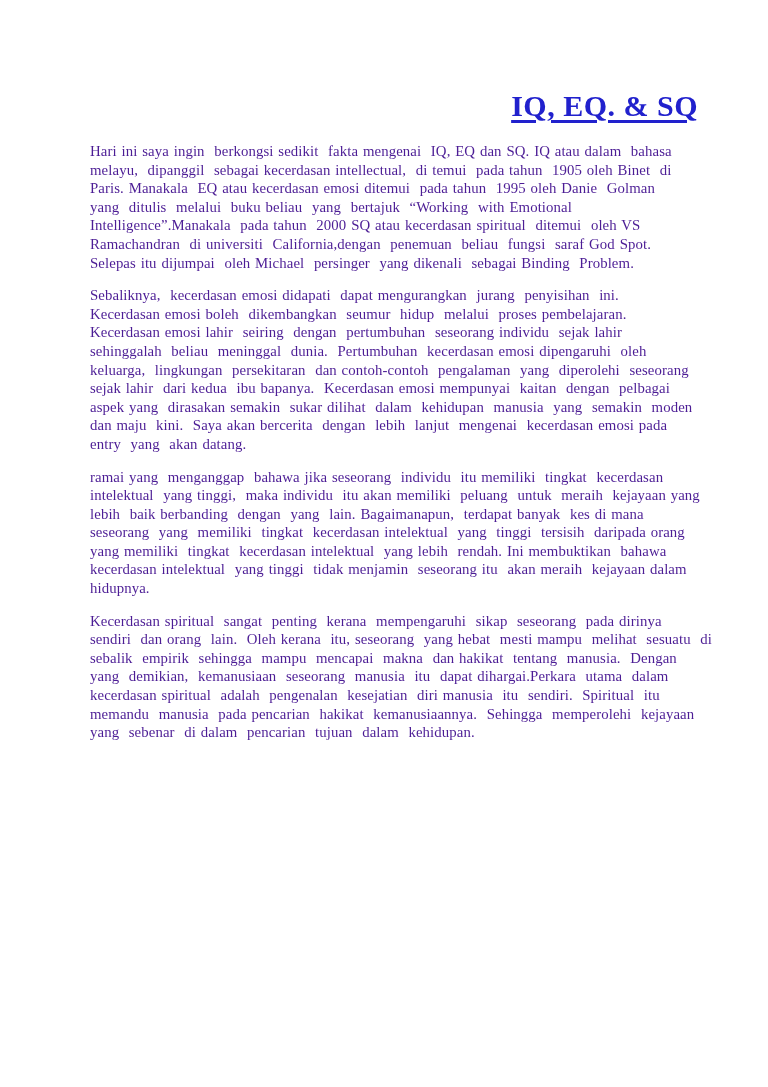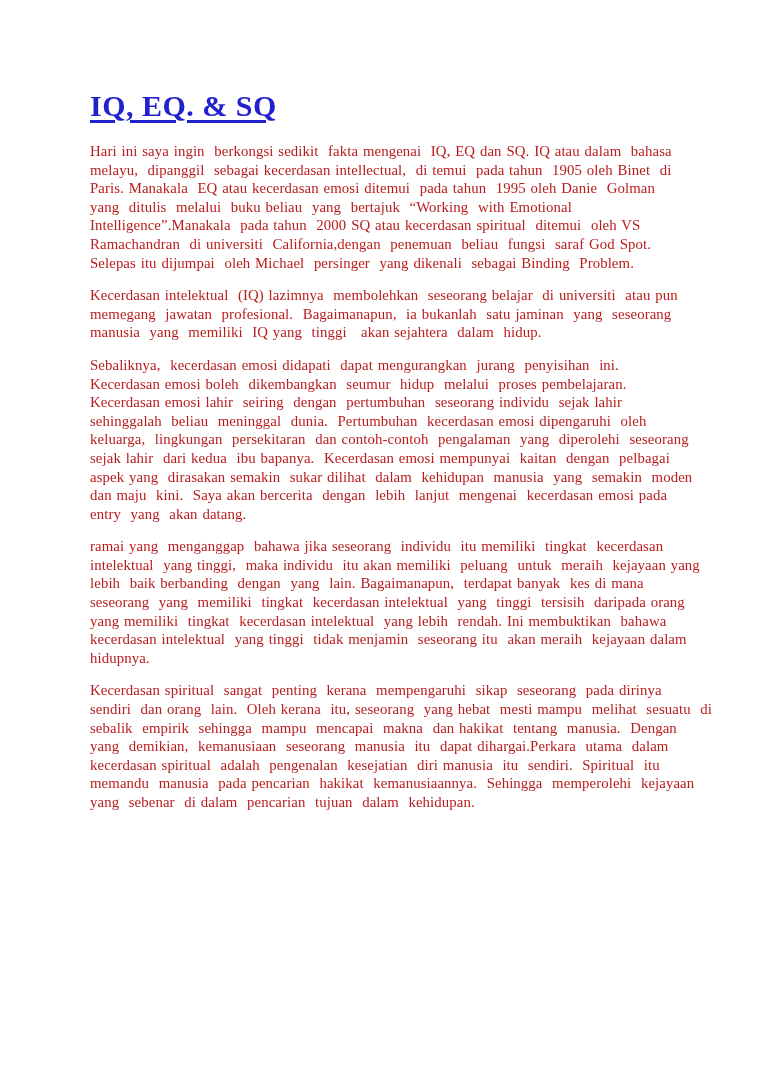--- a/index.html
+++ b/index.html
@@ -26,43 +26,40 @@
     color: #2121cd;
     text-decoration: underline;
     text-decoration-thickness: 2.5px;
     text-underline-offset: 4px;
     letter-spacing: 0.5px;
   }
   .doc-paragraph {
     margin: 0 0 14px 0;
     font-size: 14.8px;
     line-height: 18.6px;
-    color: #b91c1c;
+    color: #4c1d95;
     white-space: pre;
     letter-spacing: 0.1px;
     word-spacing: 1px;
   }
 </style>
 </head>
 <body>
 
 <div class="page">
-  <h1 class="doc-title" style="color: rgb(33, 33, 205);">IQ, EQ. &amp; SQ</h1>
+  <h1 class="doc-title" style="color: rgb(33, 33, 205); text-align: right;">IQ, EQ. &amp; SQ</h1>
 
   <p class="doc-paragraph">Hari ini saya ingin  berkongsi sedikit  fakta mengenai  IQ, EQ dan SQ. IQ atau dalam  bahasa
 melayu,  dipanggil  sebagai kecerdasan intellectual,  di temui  pada tahun  1905 oleh Binet  di
 Paris. Manakala  EQ atau kecerdasan emosi ditemui  pada tahun  1995 oleh Danie  Golman
 yang  ditulis  melalui  buku beliau  yang  bertajuk  “Working  with Emotional
 Intelligence”.Manakala  pada tahun  2000 SQ atau kecerdasan spiritual  ditemui  oleh VS
 Ramachandran  di universiti  California,dengan  penemuan  beliau  fungsi  saraf God Spot.
 Selepas itu dijumpai  oleh Michael  persinger  yang dikenali  sebagai Binding  Problem.</p>
 
-  <p class="doc-paragraph">Kecerdasan intelektual  (IQ) lazimnya  membolehkan  seseorang belajar  di universiti  atau pun
-memegang  jawatan  profesional.  Bagaimanapun,  ia bukanlah  satu jaminan  yang  seseorang
-manusia  yang  memiliki  IQ yang  tinggi   akan sejahtera  dalam  hidup.</p>
 
   <p class="doc-paragraph">Sebaliknya,  kecerdasan emosi didapati  dapat mengurangkan  jurang  penyisihan  ini.
 Kecerdasan emosi boleh  dikembangkan  seumur  hidup  melalui  proses pembelajaran.
 Kecerdasan emosi lahir  seiring  dengan  pertumbuhan  seseorang individu  sejak lahir
 sehinggalah  beliau  meninggal  dunia.  Pertumbuhan  kecerdasan emosi dipengaruhi  oleh
 keluarga,  lingkungan  persekitaran  dan contoh-contoh  pengalaman  yang  diperolehi  seseorang
 sejak lahir  dari kedua  ibu bapanya.  Kecerdasan emosi mempunyai  kaitan  dengan  pelbagai
 aspek yang  dirasakan semakin  sukar dilihat  dalam  kehidupan  manusia  yang  semakin  moden
 dan maju  kini.  Saya akan bercerita  dengan  lebih  lanjut  mengenai  kecerdasan emosi pada
 entry  yang  akan datang.</p>

